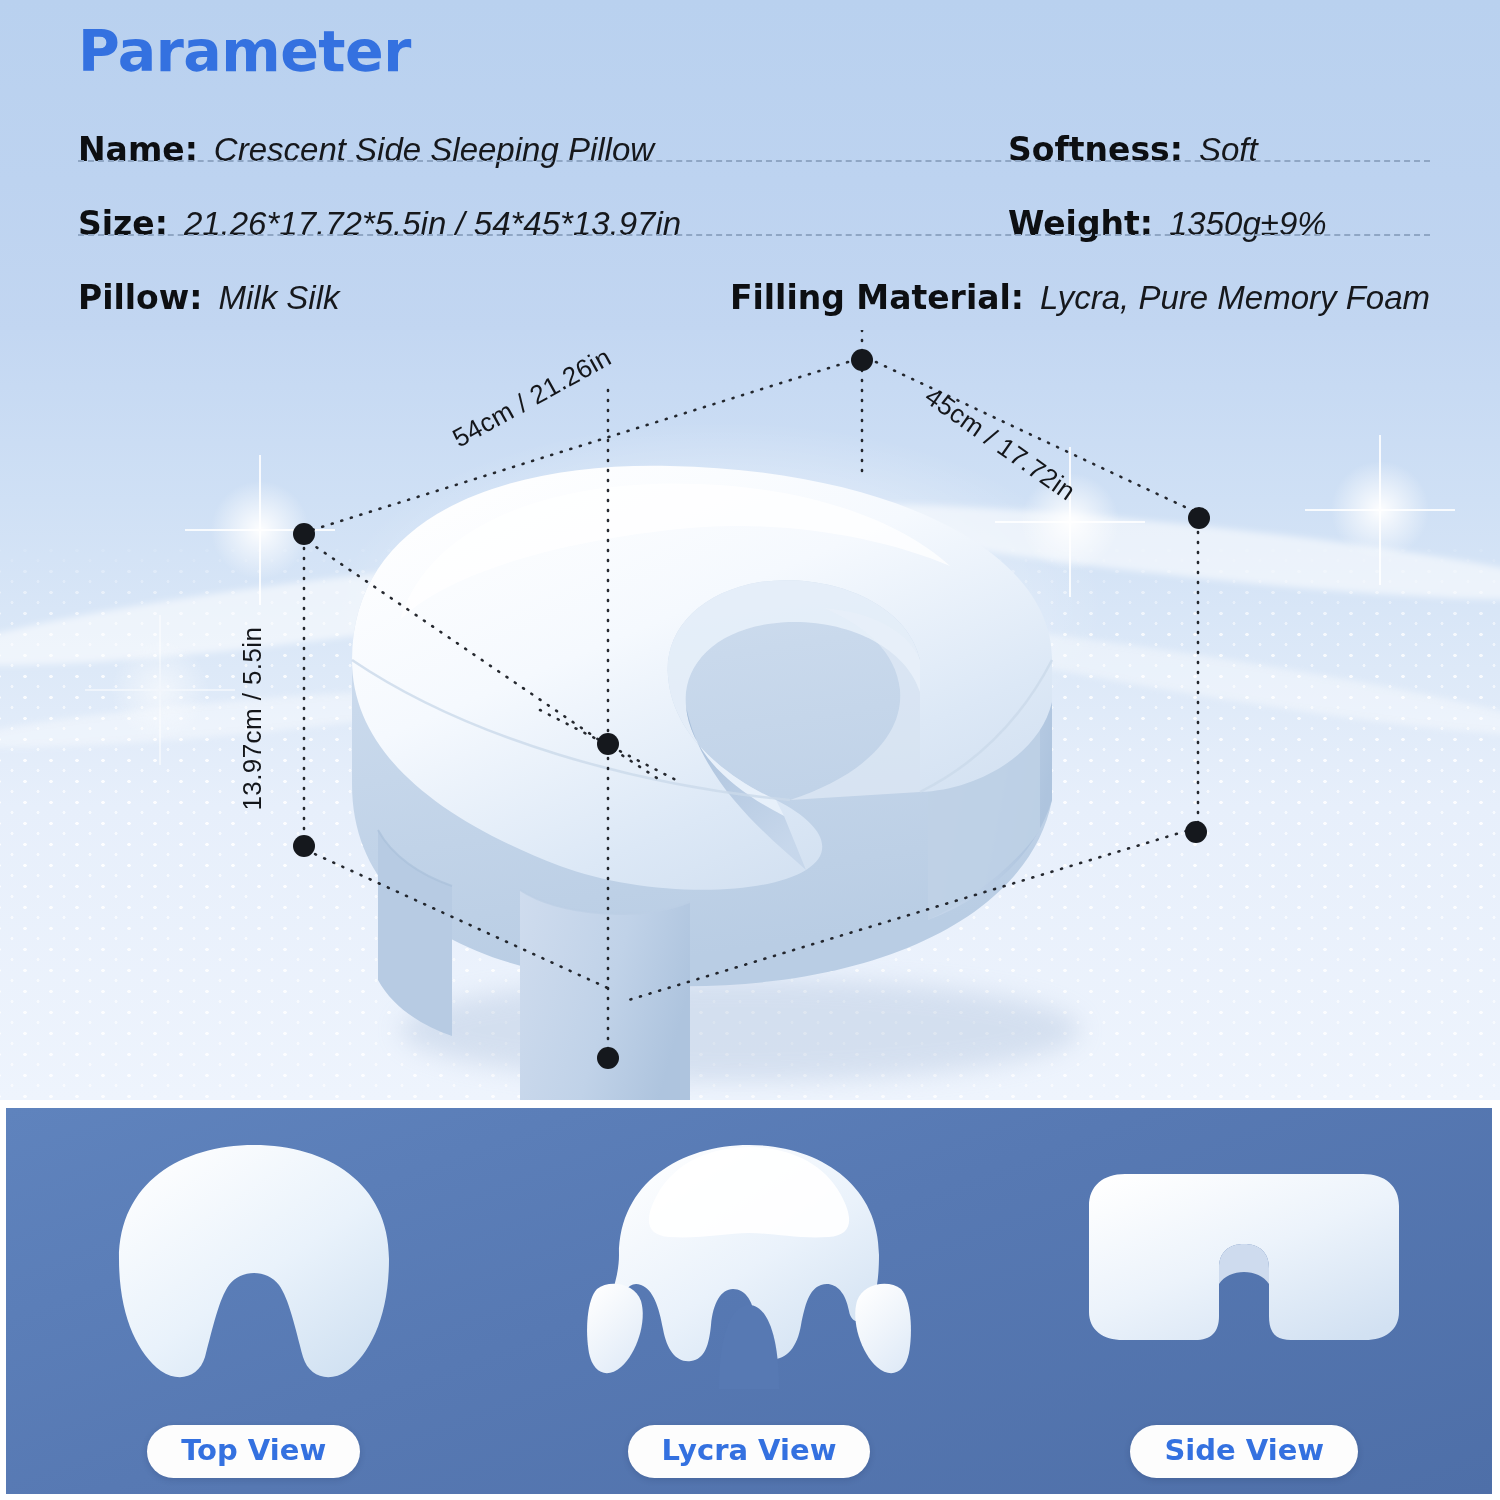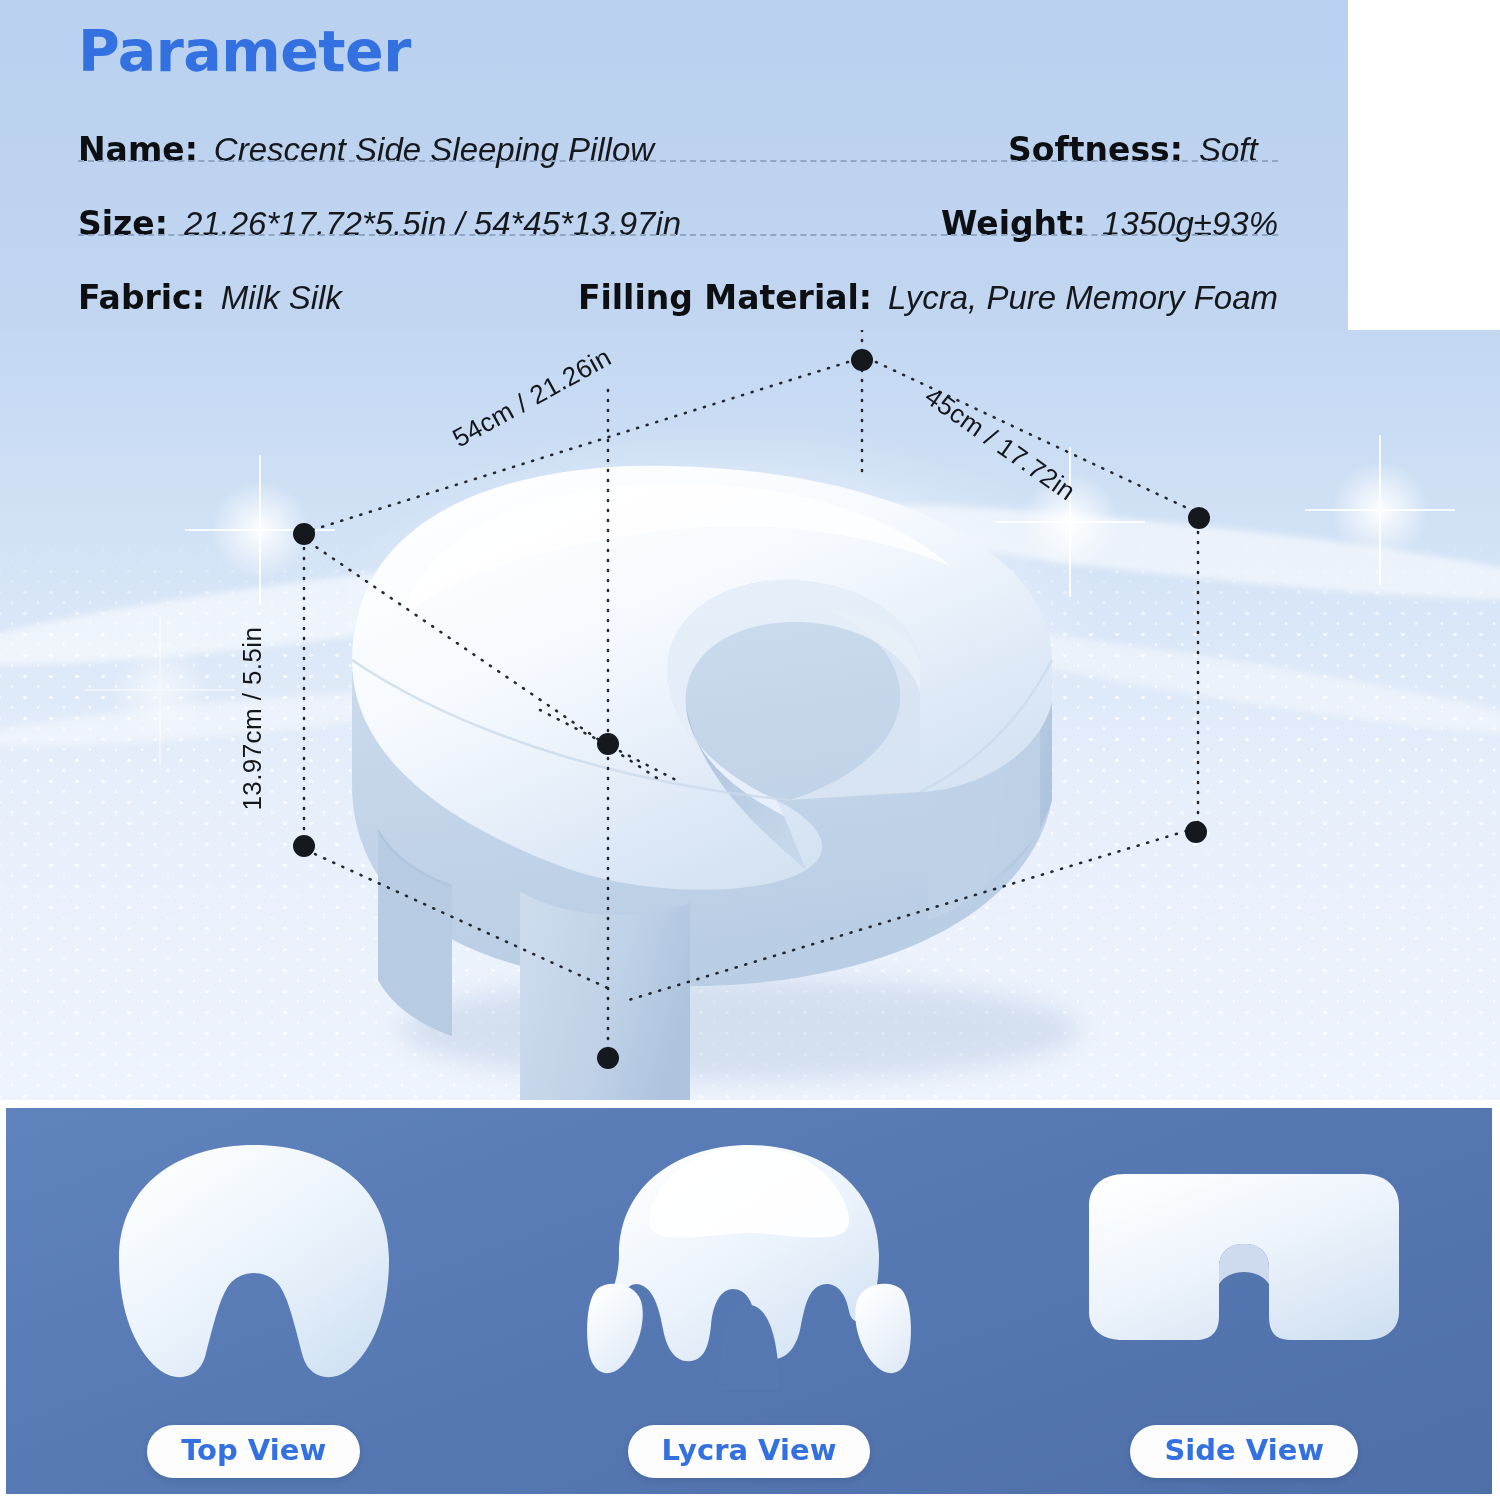--- a/index.html
+++ b/index.html
@@ -12,21 +12,21 @@
   #page {
     position: relative;
     width: 1500px; height: 1500px;
     background: #ffffff;
   }
 
   
   #spec-panel {
     position: absolute;
     left: 0; top: 0;
-    width: 1348px; height: 330px;
+    width: 1500px; height: 330px;
     background: linear-gradient(180deg, #b9d1ef 0%, #bdd3f0 55%, #c2d6f1 100%);
     padding: 22px 70px 0 78px;
   }
   #spec-title {
     font-family: "DejaVu Sans", sans-serif;
     font-weight: bold;
     font-size: 57px;
     color: #3471e0;
     letter-spacing: -0.5px;
     line-height: 1.05;
@@ -190,28 +190,28 @@
       <div class="dashed-sep"></div>
     </div>
 
     <div class="spec-row">
       <div class="spec-cell row-left">
         <span class="spec-key">Size:</span>
         <span class="spec-val">21.26*17.72*5.5in / 54*45*13.97in</span>
       </div>
       <div class="spec-cell row-right">
         <span class="spec-key">Weight:</span>
-        <span class="spec-val">1350g±93%</span>
+        <span class="spec-val">1350g±9%</span>
       </div>
       <div class="dashed-sep"></div>
     </div>
 
     <div class="spec-row">
       <div class="spec-cell row-left-wide">
-        <span class="spec-key">Fabric:</span>
+        <span class="spec-key">Pillow:</span>
         <span class="spec-val">Milk Silk</span>
       </div>
       <div class="spec-cell row-right">
         <span class="spec-key">Filling Material:</span>
         <span class="spec-val">Lycra, Pure Memory Foam</span>
       </div>
     </div>
   </section>
 
   <section id="scene">

